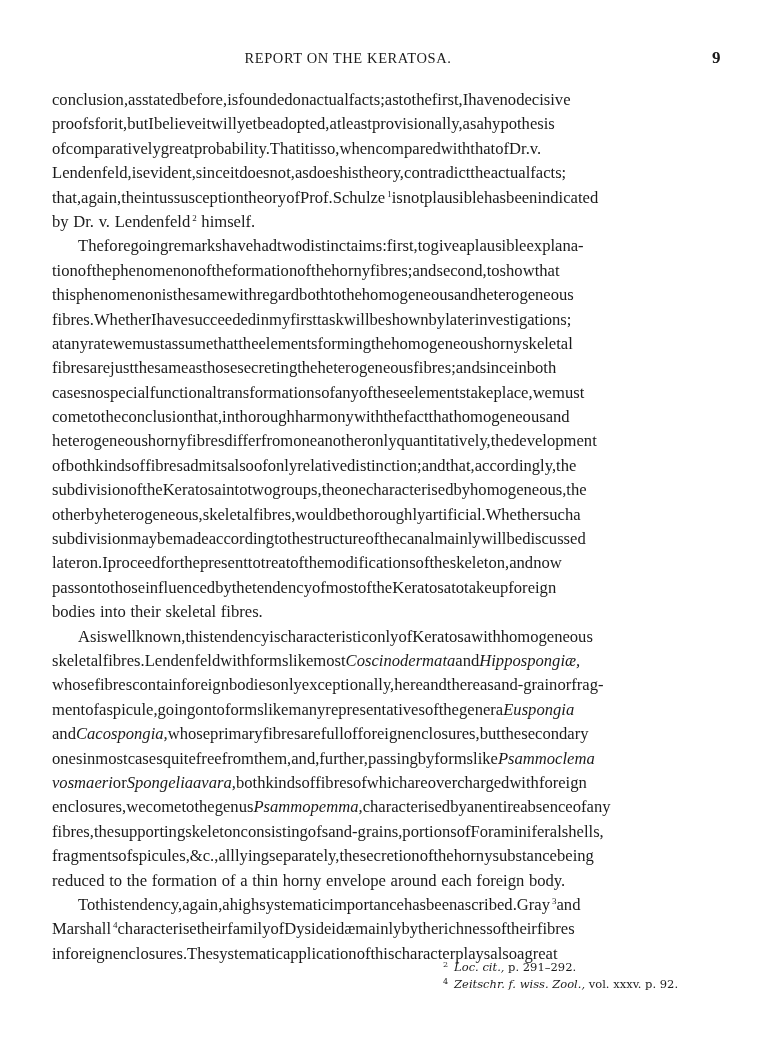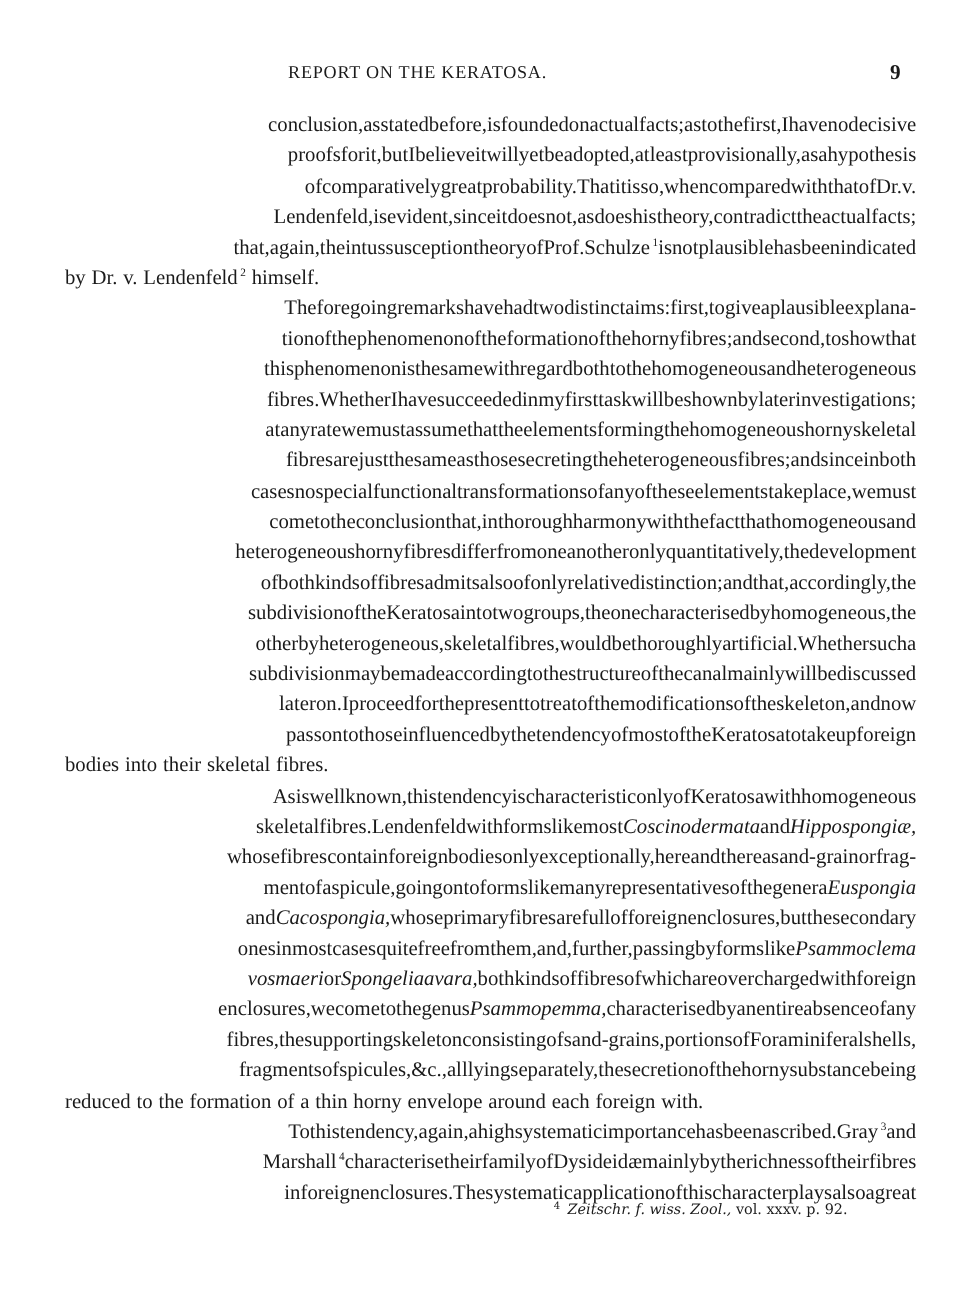--- a/index.html
+++ b/index.html
@@ -23,20 +23,21 @@
       height: 20px;
     }
     .running-title {
       position: absolute;
       left: 0;
       width: 668px;
       text-align: center;
       font-size: 14.5px;
       letter-spacing: 0.6px;
       top: 0;
+      padding-left: 14px;
     }
     .page-number {
       position: absolute;
       left: 712px;
       top: -2px;
       font-size: 17px;
       font-weight: bold;
     }
     .body-text {
       position: absolute;
@@ -55,21 +56,21 @@
       overflow: visible;
     }
     .line.last {
       text-align-last: left;
     }
     .line.indent {
       padding-left: 26px;
     }
     .justify-wrap {
       display: flex;
-      justify-content: flex-end;
+      justify-content: flex-start;
       width: 100%;
     }
     .line.last .justify-wrap {
       justify-content: flex-start;
       gap: 0.28em;
     }
     .line.indent .justify-wrap {
       width: 655px;
     }
     .w { white-space: pre; }
@@ -692,21 +693,21 @@
         <span class="w"><span>the</span></span>
         <span class="w"><span>formation</span></span>
         <span class="w"><span>of</span></span>
         <span class="w"><span>a</span></span>
         <span class="w"><span>thin</span></span>
         <span class="w"><span>horny</span></span>
         <span class="w"><span>envelope</span></span>
         <span class="w"><span>around</span></span>
         <span class="w"><span>each</span></span>
         <span class="w"><span>foreign</span></span>
-        <span class="w"><span>with.</span></span>
+        <span class="w"><span>body.</span></span>
       </div>
     </div>
     <div class="line indent">
       <div class="justify-wrap">
         <span class="w"><span>To</span></span>
         <span class="w"><span>this</span></span>
         <span class="w"><span>tendency,</span></span>
         <span class="w"><span>again,</span></span>
         <span class="w"><span>a</span></span>
         <span class="w"><span>high</span></span>
@@ -752,15 +753,16 @@
         <span class="w"><span>a</span></span>
         <span class="w"><span>great</span></span>
       </div>
     </div>
   </div>
 
 <div class="footnotes">
   <div class="fn-col left" id="fn-left">
     </div>
   <div class="fn-col right" id="fn-right">
+      <div class="fn-line"><span class="fn-mark">2</span><span class="it">Loc. cit.,</span><span style="white-space: pre;"> p. 291–292.</span></div>
       <div class="fn-line"><span class="fn-mark">4</span><span class="it">Zeitschr. f. wiss. Zool.,</span><span style="white-space: pre;"> vol. xxxv. p. 92.</span></div>
     </div>
 </div>
 
 </body></html>

